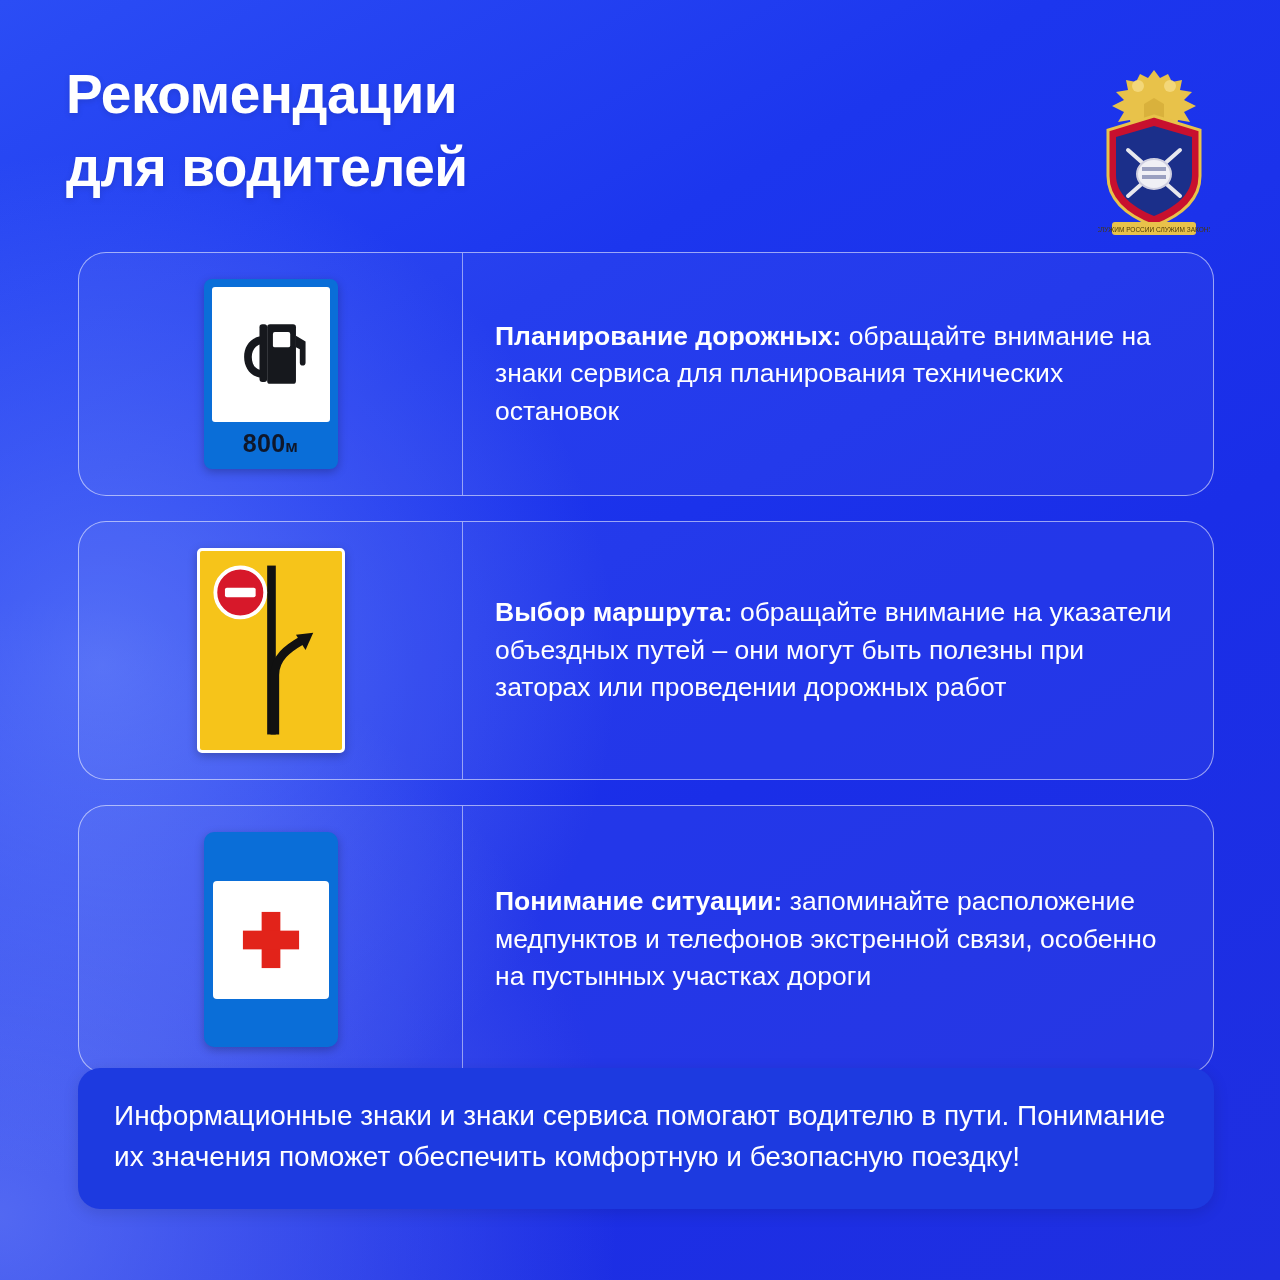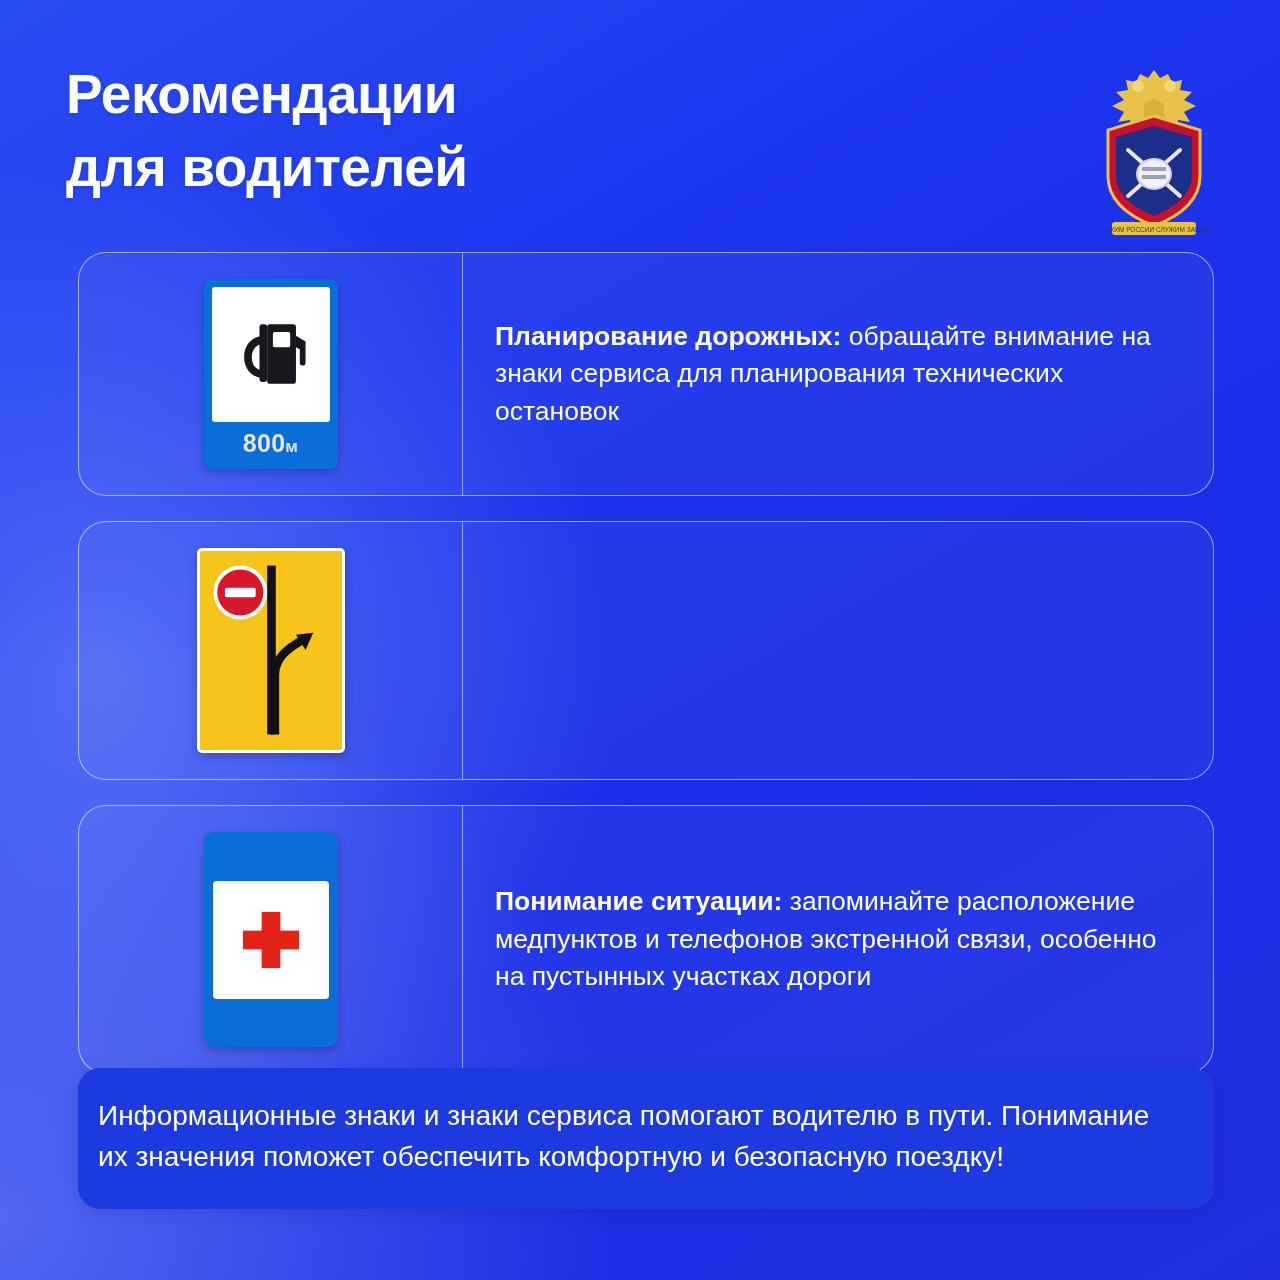--- a/index.html
+++ b/index.html
@@ -105,21 +105,21 @@
   .sign-fuel-inner {
     background: #ffffff;
     border-radius: 3px;
     flex: 1;
     display: flex;
     align-items: center;
     justify-content: center;
   }
   .sign-fuel-label {
     text-align: center;
-    color: #e5e5e5;
+    color: #0f172a;
     font-size: 25px;
     font-weight: bold;
     padding: 7px 0 3px;
     letter-spacing: 0.3px;
   }
   .sign-fuel-label .unit { font-size: 17px; }
   
   .sign-detour {
     width: 148px;
     height: 205px;
@@ -153,21 +153,21 @@
   }
   
   .footer {
     position: absolute;
     left: 78px;
     top: 1068px;
     width: 1136px;
     box-sizing: border-box;
     background: #1d3ae0;
     border-radius: 22px;
-    padding: 28px 36px 32px 20px;
+    padding: 28px 36px 32px 36px;
     color: #ffffff;
     font-size: 28px;
     line-height: 1.45;
     box-shadow: 0 4px 16px rgba(0,0,0,0.12);
   }
 </style>
 </head>
 <body>
 
 <div class="poster">
@@ -238,20 +238,25 @@
           <svg viewBox="0 0 148 205" width="142" height="199" xmlns="http://www.w3.org/2000/svg">
 
             <rect x="70" y="14" width="9" height="176" fill="#111111"></rect>
 
             <circle cx="42" cy="42" r="26" fill="#d7182a" stroke="#ffffff" stroke-width="4"></circle>
             <rect x="26" y="37" width="32" height="10" rx="2" fill="#ffffff"></rect>
 
             <path d="M78 190 L78 128 C78 110 92 100 106 92" stroke="#111111" stroke-width="9" fill="none" stroke-linecap="butt"></path>
             <path d="M118 84 L100 86 L110 102 Z" fill="#111111"></path>
           </svg>
+        </div>
+      </div>
+      <div class="card-text">
+        <div>
+          <b>Выбор маршрута:</b><span> обращайте внимание на указатели объездных путей – они могут быть полезны при заторах или проведении дорожных работ</span>
         </div>
       </div>
     </div>
 
     <div class="card">
       <div class="card-sign">
         <div class="sign-med">
           <div class="sign-med-inner">
             <svg viewBox="0 0 100 100" width="78" height="78" xmlns="http://www.w3.org/2000/svg">
               <rect x="38" y="14" width="24" height="72" fill="#e2231a"></rect>

